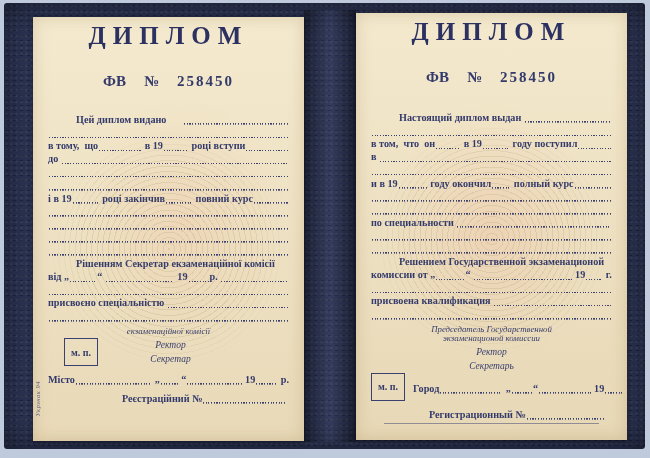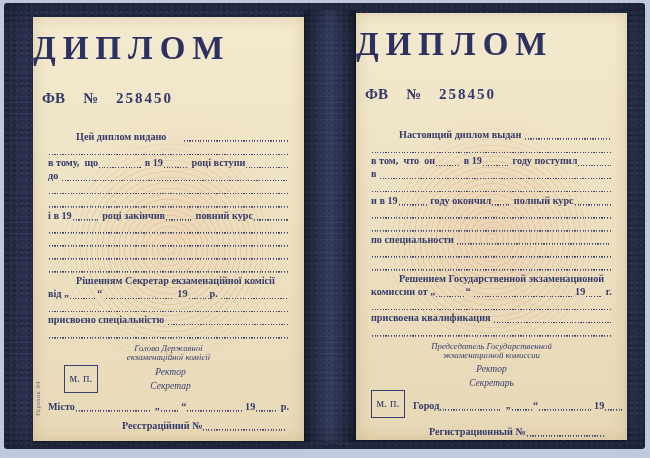--- a/index.html
+++ b/index.html
@@ -38,43 +38,43 @@
   .emblem{
     position:absolute;left:50%;top:232px;transform:translate(-50%,-50%);
     width:232px;height:232px;border-radius:50%;opacity:.5;pointer-events:none;
     background:
       repeating-radial-gradient(circle, rgba(147,143,80,.34) 0 1px, rgba(147,143,80,0) 1px 5.5px);
     -webkit-mask-image:radial-gradient(circle,#000 52%,transparent 74%);
     mask-image:radial-gradient(circle,#000 52%,transparent 74%);
   }
   .page-right .emblem{top:226px;}
   .title{
-    margin-top:13px;text-align:left;
-    font-size:33px;font-weight:bold;letter-spacing:7px;color:#2c3161;
-  }
-  .serial{margin-top:23px;text-align:left;font-size:15px;font-weight:bold;color:#333a6b;}
+    margin-top:5px;text-align:center;
+    font-size:25px;font-weight:bold;letter-spacing:7px;color:#2c3161;
+  }
+  .serial{margin-top:23px;text-align:center;font-size:15px;font-weight:bold;color:#333a6b;}
   .serial span{margin:0 9px;}
   .serial .num{letter-spacing:2px;}
   .lines{margin:22px 15px 0 15px;overflow:hidden;}
   .page-right .lines{margin-top:24px;}
   .line{display:flex;align-items:flex-end;height:13.1px;
     font-size:10.2px;font-weight:bold;color:#333a6b;}
   .line .txt{white-space:pre;flex:0 0 auto;line-height:11px;}
   .line .dots{
     height:10px;margin:0 1px;flex:0 1 auto;
     background:repeating-linear-gradient(90deg,#3a406f 0 1.1px,transparent 1.1px 2.7px) left bottom/100% 1.7px no-repeat;
   }
   .line .dots.fill{flex:1 1 auto;}
   .sig{margin:5px 15px 0;position:relative;}
   .sig-title{text-align:center;font-style:italic;font-size:8.8px;line-height:9.5px;color:#3a406f;}
   .sig-row{display:flex;margin-top:2px;align-items:center;}
   .stamp{
     width:32px;height:26px;border:1.2px solid #3a406f;flex:0 0 auto;
     display:flex;align-items:center;justify-content:center;
-    font-size:12px;font-weight:normal;color:#333a6b;background:rgba(255,255,255,.04);
+    font-size:10px;font-weight:bold;color:#333a6b;background:rgba(255,255,255,.04);
   }
   .page-left .stamp{margin-left:16px;}
   .officials{flex:1;display:flex;flex-direction:column;justify-content:center;gap:4px;
     text-align:center;font-style:italic;font-size:9.5px;color:#3a406f;margin-right:46px;}
   .officials-stacked div{text-align:center;font-style:italic;font-size:9.5px;color:#3a406f;margin-top:3.5px;}
   .bottom-lines{margin:5px 15px 0;}
   .bottom-lines .line{height:14px;}
   .sig-row .cityline{flex:1;margin-left:8px;}
   .cityline .line{height:14px;text-align:right;}
   .rule{height:1px;background:rgba(58,64,111,.5);margin:3px 28px 0;}
@@ -161,21 +161,20 @@
       <div class="line">
         <span class="txt">присвоєно спеціальністю </span>
         <span class="dots fill"></span>
       </div>
       <div class="line">
         <span class="dots fill"></span>
       </div>
     </div>
   <div class="sig">
     <div class="sig-title">
-        <div>Голова Державної</div>
         <div>екзаменаційної комісії</div>
       </div>
     <div class="sig-row">
       <div class="stamp">м. п.</div>
       <div class="officials">
           <div>Ректор</div>
           <div>Секретар</div>
         </div>
     </div>
   </div>

